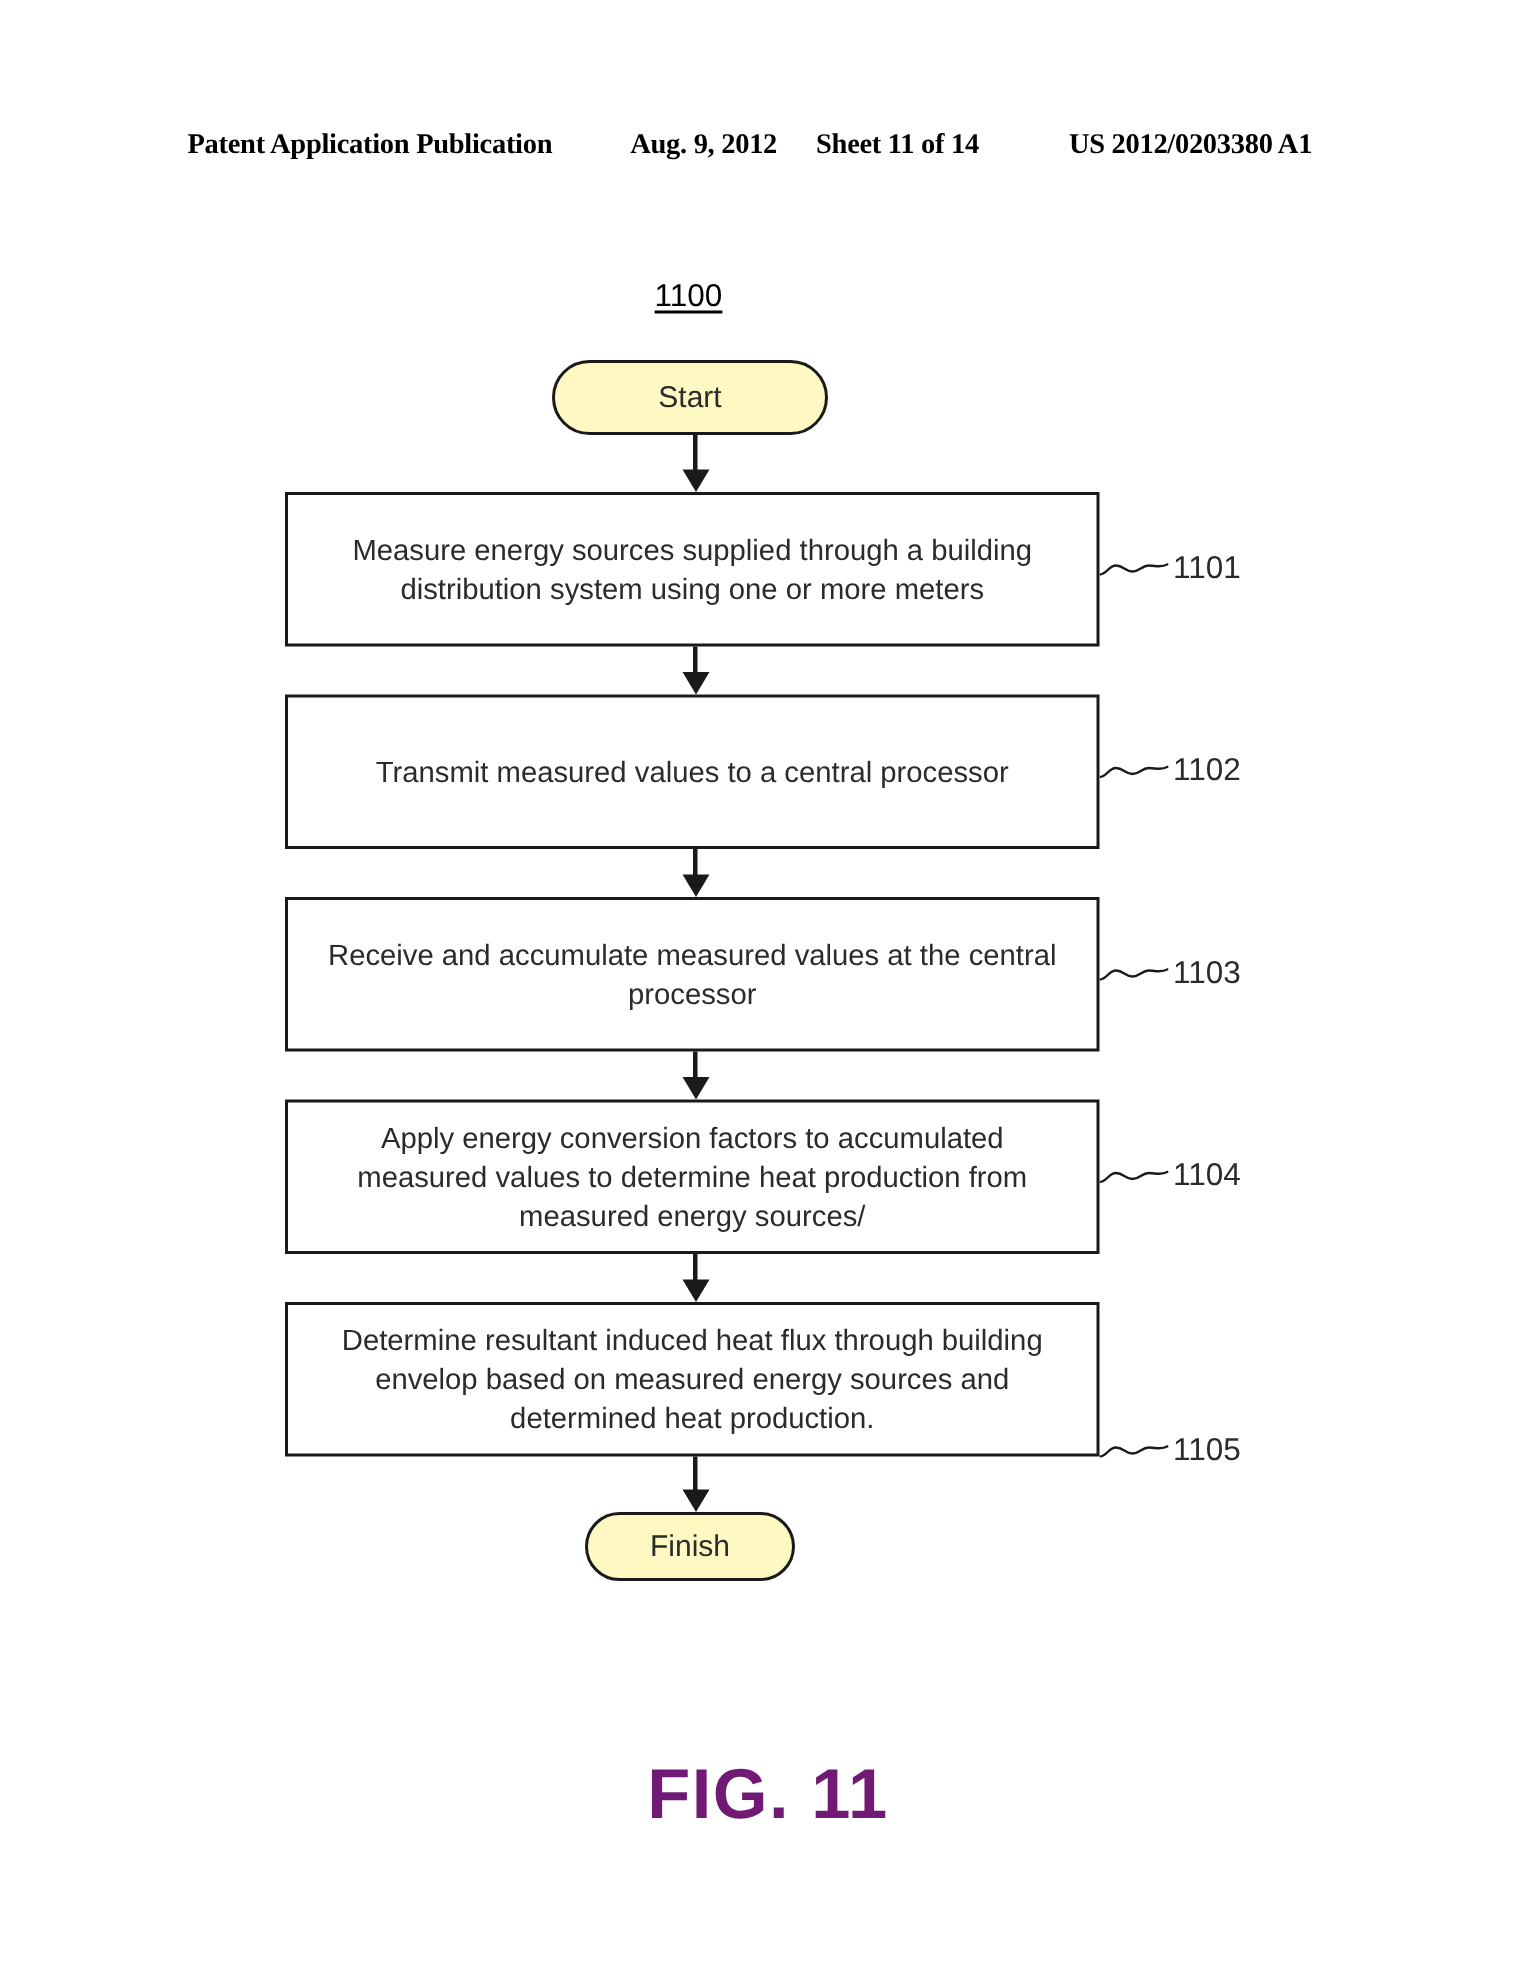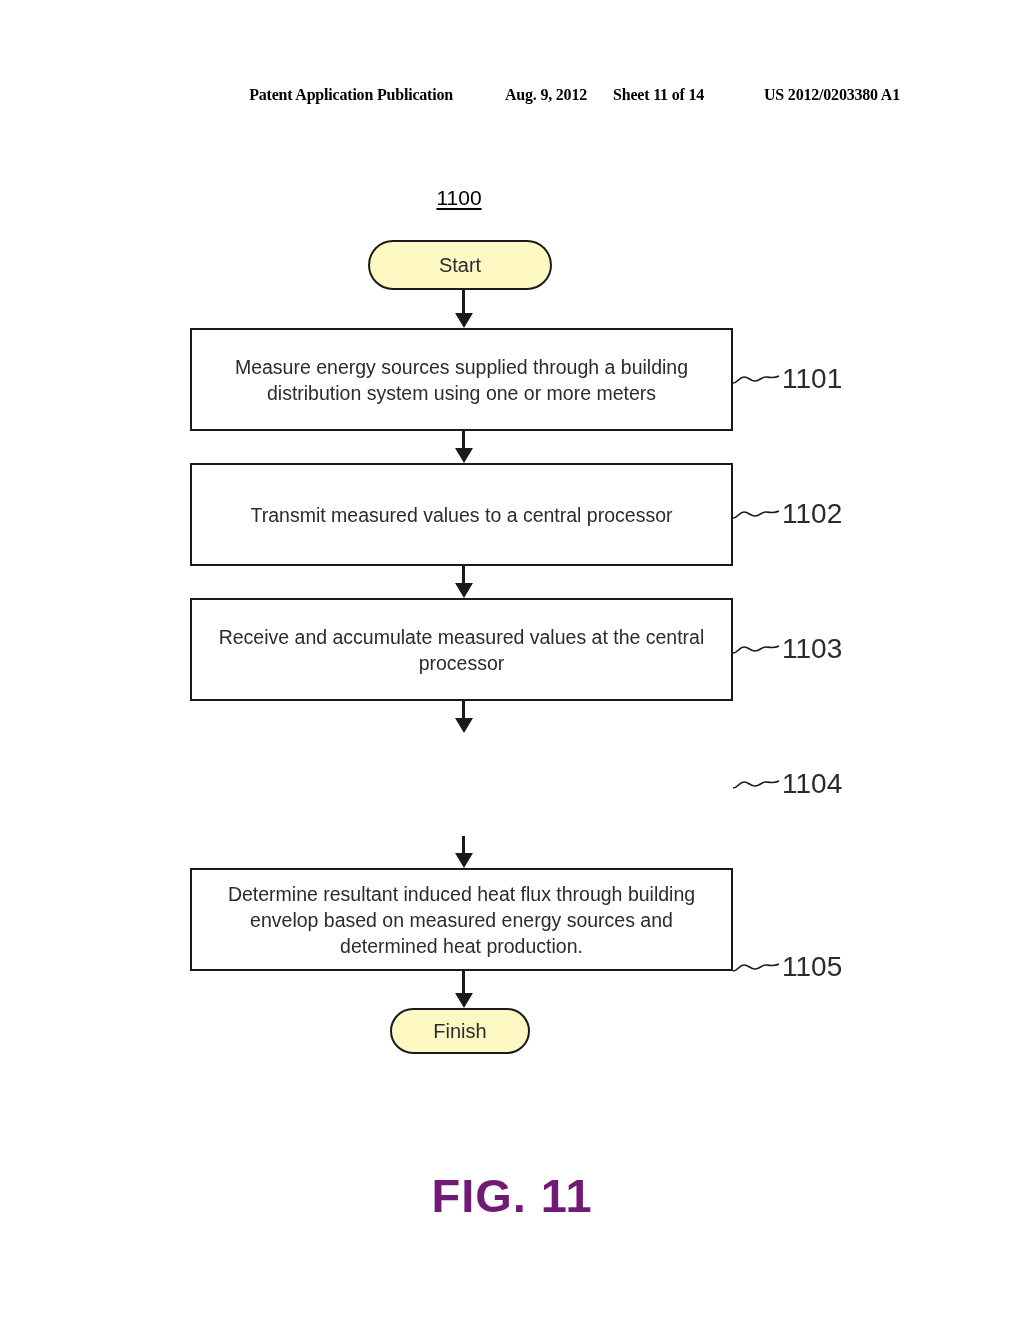--- a/index.html
+++ b/index.html
@@ -20,24 +20,23 @@
   #page-header {
     position: absolute;
     top: 86px;
     left: 125px;
     width: 775px;
     height: 26px;
     display: flex;
     align-items: baseline;
     font-family: "Liberation Serif", serif;
     font-weight: bold;
-    font-size: 16px;
+    font-size: 19px;
     letter-spacing: -0.2px;
     white-space: nowrap;
-    justify-content: flex-end;
   }
   #page-header .hdr-pub      { margin-right: 52px; }
   #page-header .hdr-date     { margin-right: 26px; }
   #page-header .hdr-sheet    { margin-right: 60px; }
   #page-header .hdr-patno    { }
 
   
   #flowchart {
     position: absolute;
     left: 0;
@@ -147,21 +146,21 @@
     display: flex;
     align-items: center;
   }
   .callout .leader {
     display: block;
     width: 46px;
     height: 14px;
     flex: none;
   }
   .callout .ref-label {
-    font-size: 28px;
+    font-size: 21px;
     color: #2b2b2b;
     margin-left: 3px;
     white-space: nowrap;
   }
   #callout-1101 { top: 366px; }
   #callout-1102 { top: 501px; }
   #callout-1103 { top: 636px; }
   #callout-1104 { top: 771px; }
   #callout-1105 { top: 954px; }
 
@@ -239,20 +238,23 @@
       <path d="M0,11 C5,11 6,5 11,5 C16,5 17,9 22,9 C27,9 28,5 33,5 C38,5 40,7 46,4" fill="none" stroke="#1a1a1a" stroke-width="1.6"></path>
     </svg>
     <span class="ref-label">1103</span>
   </div>
 
   <div class="connector" id="conn-4">
     <span class="stem"></span>
     <span class="head"></span>
   </div>
 
+  <div class="process-box" id="node-1104">
+    <span class="box-text">Apply energy conversion factors to accumulated measured values to determine heat production from measured energy sources/</span>
+  </div>
   <div class="callout" id="callout-1104">
     <svg class="leader" viewBox="0 0 46 14">
       <path d="M0,11 C5,11 6,5 11,5 C16,5 17,9 22,9 C27,9 28,5 33,5 C38,5 40,7 46,4" fill="none" stroke="#1a1a1a" stroke-width="1.6"></path>
     </svg>
     <span class="ref-label">1104</span>
   </div>
 
   <div class="connector" id="conn-5">
     <span class="stem"></span>
     <span class="head"></span>

